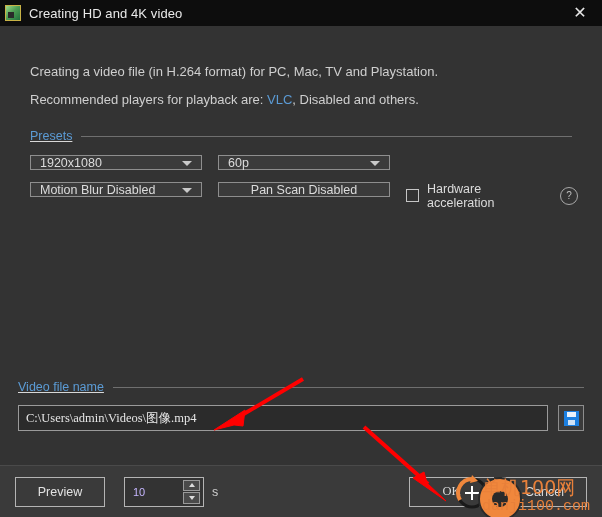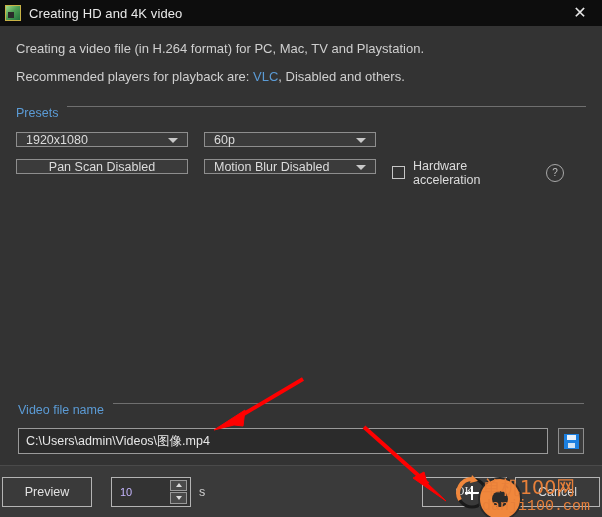--- a/index.html
+++ b/index.html
@@ -16,20 +16,21 @@
     position: relative;
   }
   #dialog {
     position: absolute;
     left: 0; top: 0;
     width: 602px;
     height: 517px;
     background: #333333;
     display: flex;
     flex-direction: column;
+    gap: 23px;
   }
 
   
   #titlebar {
     height: 26px;
     background: #0d0d0d;
     display: flex;
     align-items: center;
     flex: 0 0 auto;
     padding: 0 0 0 5px;
@@ -66,38 +67,40 @@
     justify-content: center;
     font-size: 16px;
     color: #e6e6e6;
     line-height: 1;
   }
 
   
   #content {
     flex: 1 1 auto;
     position: relative;
-    padding: 0 16px;
+    padding: 0 30px;
     box-sizing: border-box;
   }
   .desc-line {
     font-size: 13px;
     color: #cfcfcf;
   }
   #desc1 { margin-top: 15px; }
   #desc2 { margin-top: 13px; }
   .link {
     color: #5b9bd5;
   }
 
   
   .group-head {
     display: flex;
+    align-items: center;
     gap: 9px;
     margin-top: 22px;
+    text-decoration: underline;
   }
   .group-label {
     font-size: 12.5px;
     color: #5b9bd5;
     white-space: nowrap;
   }
   .group-rule {
     flex: 1 1 auto;
     height: 1px;
     background: #6f6f6f;
@@ -175,20 +178,21 @@
     position: absolute;
     left: 18px;
     right: 18px;
     bottom: 11px;
   }
   #path-row {
     display: flex;
     align-items: center;
     margin-top: 11px;
     gap: 10px;
+    font-family: Liberation Serif, serif;
   }
   #path-input {
     flex: 1 1 auto;
     height: 26px;
     box-sizing: border-box;
     background: #2b2b2b;
     border: 1px solid #9a9a9a;
     color: #e6e6e6;
     font-size: 12.5px;
     display: flex;
@@ -226,21 +230,21 @@
   }
 
   
   #bottombar {
     flex: 0 0 auto;
     height: 52px;
     background: #3a3a3a;
     border-top: 1px solid #4a4a4a;
     display: flex;
     align-items: center;
-    padding: 0 2px;
+    padding: 0 15px;
     box-sizing: border-box;
     position: relative;
   }
   #preview-btn {
     width: 90px; height: 30px;
     box-sizing: border-box;
     border: 1px solid #b4b4b4;
     background: #3a3a3a;
     color: #e2e2e2;
     font-size: 12.5px;
@@ -409,27 +413,27 @@
       <div class="col">
         <div class="combo">
           <span>60p</span>
           <span class="caret"></span>
         </div>
       </div>
     </div>
 
     <div class="row">
       <div class="col">
-        <div class="btn-flat">Pan  Scan Disabled</div>
-      </div>
-      <div class="col">
         <div class="combo">
           <span>Motion Blur Disabled</span>
           <span class="caret"></span>
         </div>
+      </div>
+      <div class="col">
+        <div class="btn-flat">Pan  Scan Disabled</div>
       </div>
       <div class="col">
         <div class="check-wrap">
           <span class="checkbox"></span>
           <span>Hardware acceleration</span>
           <span class="help-icon">?</span>
         </div>
       </div>
     </div>
 

